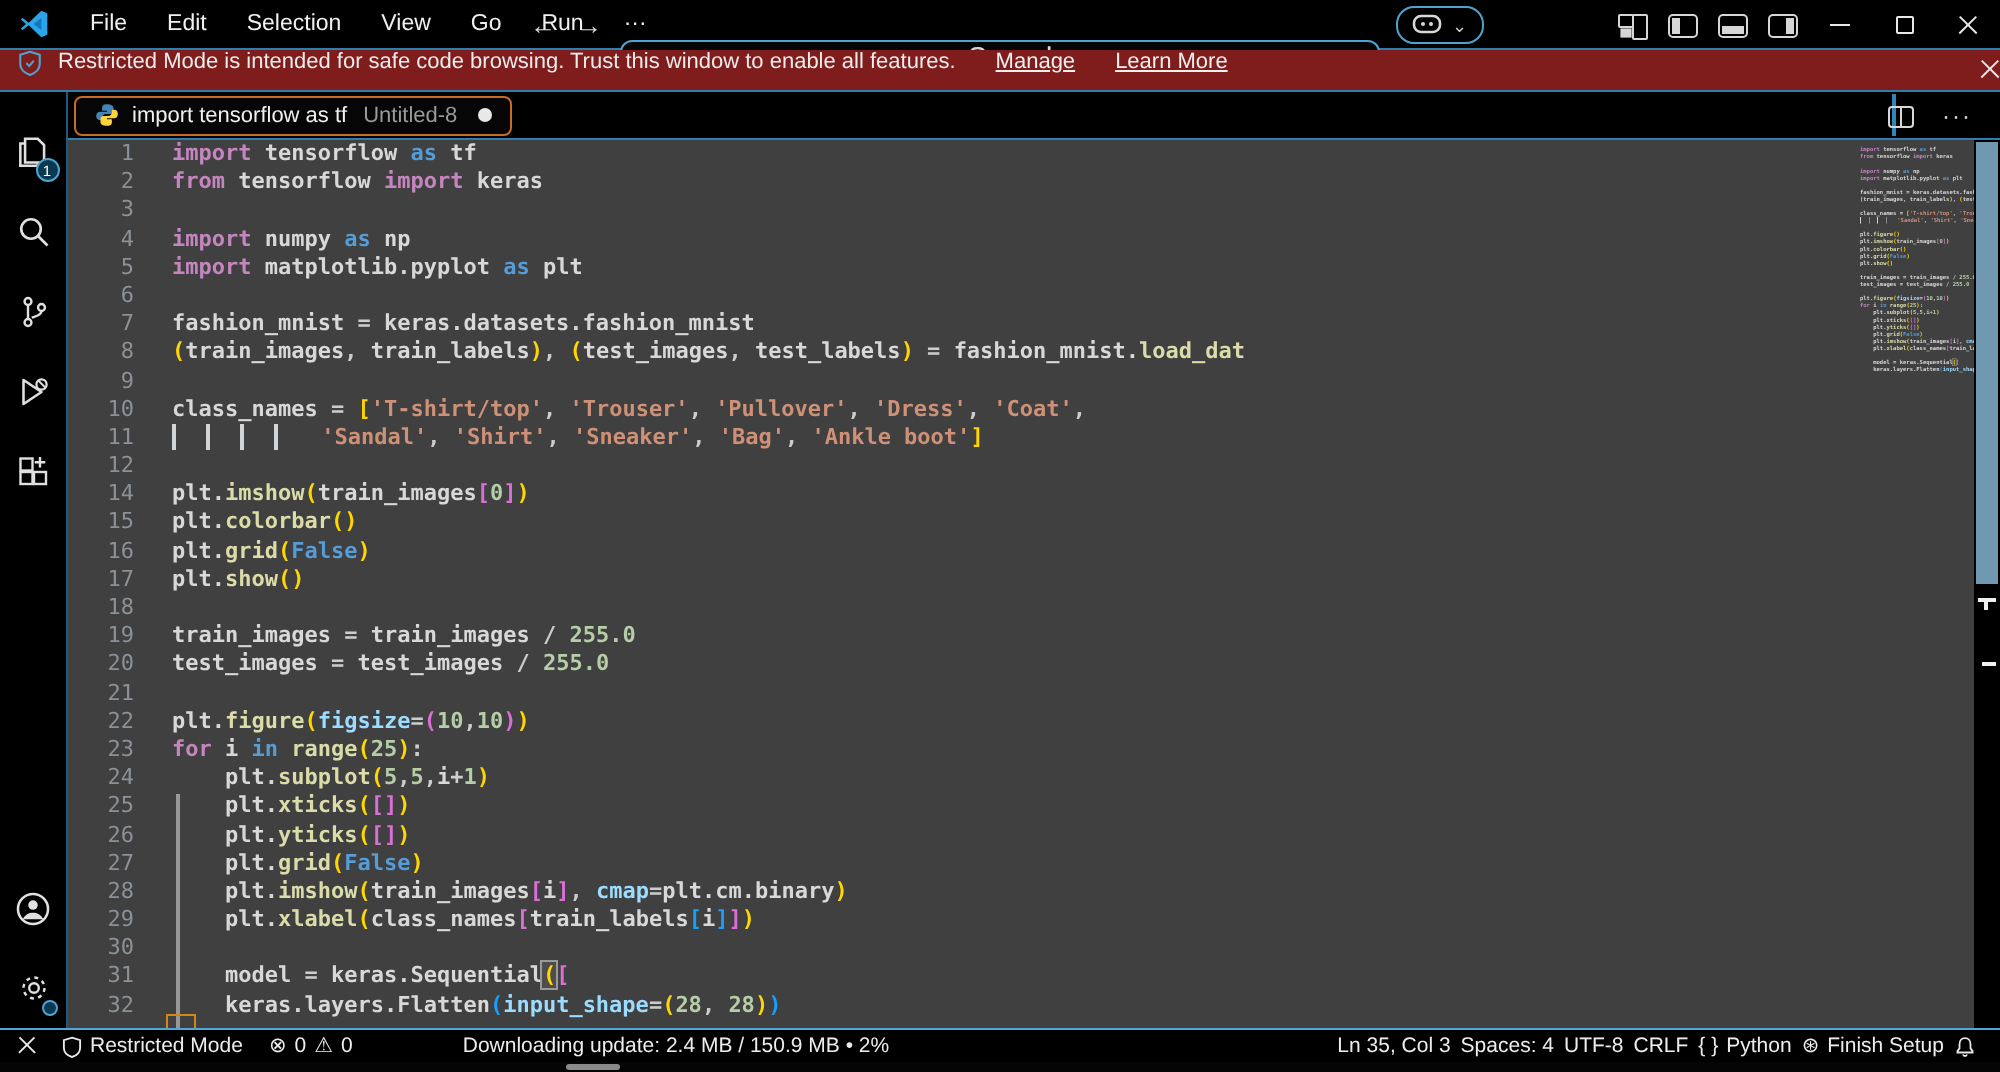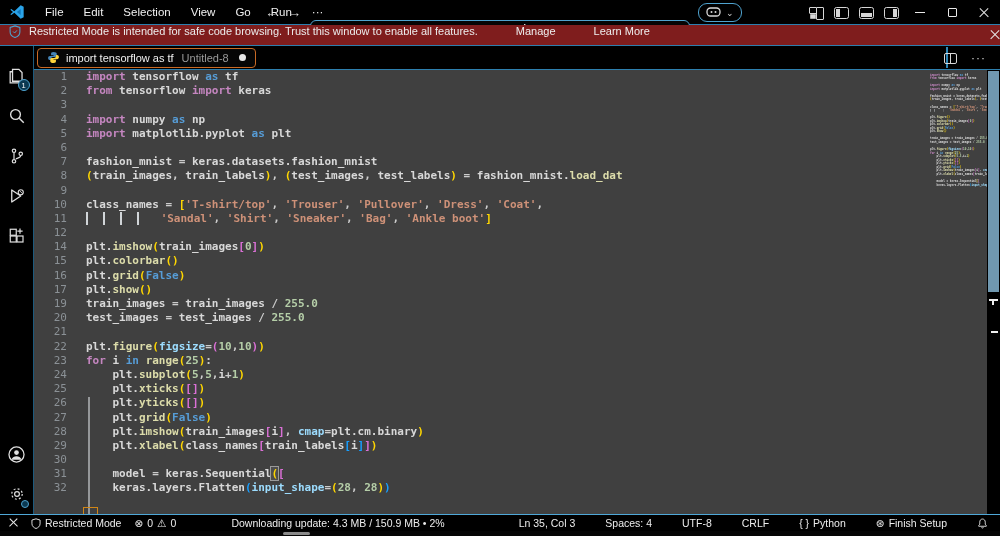--- a/index.html
+++ b/index.html
@@ -39,21 +39,21 @@
   .ico-min { width:10px; height:1.4px; background:#e8e8e8; }
   .ico-max { width:9px; height:9px; border:1.2px solid #e8e8e8; border-radius:1px; }
   .xmark { position:relative; width:10px; height:10px; }
   .xmark::before,.xmark::after { content:""; position:absolute; left:-1px; top:4.3px; width:12px; height:1.3px; background:#e8e8e8; }
   .xmark::before { transform:rotate(45deg);} .xmark::after { transform:rotate(-45deg);}
 
   
   .banner { height:21px; background:#7f1d1d; border-bottom:1px solid #2d7fae;
             display:flex; align-items:flex-start; font-size:11px; color:#ececec; padding-left:9px; position:relative; }
   .banner .shield { margin-right:8px; }
-  .banner a { color:#efefef; margin-left:38px; }
+  .banner a { color:#efefef; text-decoration:underline; margin-left:20px; }
   .banner .bx { position:absolute; right:10px; top:5px; }
 
   
   .main { display:flex; height:468px; }
   .activitybar { width:34px; background:#000; border-right:1px solid #1d5a7d; display:flex; flex-direction:column; align-items:center; padding-top:10px; }
   .ab-item { position:relative; width:34px; height:40px; display:flex; align-items:center; justify-content:center; color:#e0e0e0; }
   .ab-spacer { flex:1; }
   .badge { position:absolute; right:4px; bottom:5px; min-width:12px; height:12px; border-radius:50%;
            background:#0b3952; border:1px solid #4fa3cf; color:#fff; font-size:7.5px;
            display:flex; align-items:center; justify-content:center; }
@@ -93,21 +93,21 @@
   .vscrollbar { position:absolute; right:0; top:0; width:13px; bottom:0; background:#000; }
   .vthumb { position:absolute; left:1px; right:1px; top:1px; height:221px; background:rgba(140,190,220,0.8); }
   .ruler-mark1 { position:absolute; right:2px; top:229px; width:9px; height:2px; background:#efefef; }
   .ruler-mark1::after { content:""; position:absolute; left:3px; top:2px; width:2px; height:4px; background:#efefef; }
   .ruler-mark2 { position:absolute; right:2px; top:261px; width:7px; height:2px; background:#efefef; }
 
   
   .statusbar { height:17px; border-top:1px solid #4fa8d8; background:#000; display:flex; align-items:center;
                font-size:10.5px; color:#ececec; }
   .sb-left { display:flex; align-items:center; gap:13px; padding-left:9px; }
-  .sb-right { margin-left:auto; display:flex; align-items:center; gap:30px; padding-right:12px; }
+  .sb-right { margin-left:auto; display:flex; align-items:center; gap:5px; padding-right:12px; }
   .sb-item { display:flex; align-items:center; gap:4px; }
   .sb-x { position:relative; width:9px; height:9px; }
   .sb-x::before,.sb-x::after { content:""; position:absolute; left:-1px; top:3.8px; width:11px; height:1.4px; background:#e8e8e8; }
   .sb-x::before{transform:rotate(45deg);} .sb-x::after{transform:rotate(-45deg);}
   .glyph { font-family:"DejaVu Sans", sans-serif; font-size:10.5px; }
 
   .bottomstrip { height:5px; background:#050505; position:relative; }
   .bottomstrip .hthumb { position:absolute; left:283px; top:1px; width:27px; height:3px; background:#8a8a8a; border-radius:2px; }
 
   svg { display:block; }
@@ -259,20 +259,21 @@
             <div class="code-row"><span class="ln">7</span><span class="tk-id">fashion_mnist</span><span class="tk-op"> = </span><span class="tk-id">keras.datasets.fashion_mnist</span></div>
             <div class="code-row"><span class="ln">8</span><span class="tk-p1">(</span><span class="tk-id">train_images</span><span class="tk-op">, </span><span class="tk-id">train_labels</span><span class="tk-p1">)</span><span class="tk-op">, </span><span class="tk-p1">(</span><span class="tk-id">test_images</span><span class="tk-op">, </span><span class="tk-id">test_labels</span><span class="tk-p1">)</span><span class="tk-op"> = </span><span class="tk-id">fashion_mnist.</span><span class="tk-fn">load_dat</span></div>
             <div class="code-row"><span class="ln">9</span></div>
             <div class="code-row"><span class="ln">10</span><span class="tk-id">class_names</span><span class="tk-op"> = </span><span class="tk-p1">[</span><span class="tk-str">'T-shirt/top'</span><span class="tk-op">, </span><span class="tk-str">'Trouser'</span><span class="tk-op">, </span><span class="tk-str">'Pullover'</span><span class="tk-op">, </span><span class="tk-str">'Dress'</span><span class="tk-op">, </span><span class="tk-str">'Coat'</span><span class="tk-op">,</span></div>
             <div class="code-row"><span class="ln">11</span><span class="tk-g"></span><span class="tk-g"></span><span class="tk-g"></span><span class="tk-g"></span><span class="tk-op"> </span><span class="tk-str">'Sandal'</span><span class="tk-op">, </span><span class="tk-str">'Shirt'</span><span class="tk-op">, </span><span class="tk-str">'Sneaker'</span><span class="tk-op">, </span><span class="tk-str">'Bag'</span><span class="tk-op">, </span><span class="tk-str">'Ankle boot'</span><span class="tk-p1">]</span></div>
             <div class="code-row"><span class="ln">12</span></div>
             <div class="code-row"><span class="ln">14</span><span class="tk-id">plt.</span><span class="tk-fn">imshow</span><span class="tk-p1">(</span><span class="tk-id">train_images</span><span class="tk-p2">[</span><span class="tk-num">0</span><span class="tk-p2">]</span><span class="tk-p1">)</span></div>
             <div class="code-row"><span class="ln">15</span><span class="tk-id">plt.</span><span class="tk-fn">colorbar</span><span class="tk-p1">()</span></div>
             <div class="code-row"><span class="ln">16</span><span class="tk-id">plt.</span><span class="tk-fn">grid</span><span class="tk-p1">(</span><span class="tk-kwb">False</span><span class="tk-p1">)</span></div>
             <div class="code-row"><span class="ln">17</span><span class="tk-id">plt.</span><span class="tk-fn">show</span><span class="tk-p1">()</span></div>
+            <div class="code-row"><span class="ln">18</span></div>
             <div class="code-row"><span class="ln">19</span><span class="tk-id">train_images</span><span class="tk-op"> = </span><span class="tk-id">train_images</span><span class="tk-op"> / </span><span class="tk-num">255.0</span></div>
             <div class="code-row"><span class="ln">20</span><span class="tk-id">test_images</span><span class="tk-op"> = </span><span class="tk-id">test_images</span><span class="tk-op"> / </span><span class="tk-num">255.0</span></div>
             <div class="code-row"><span class="ln">21</span></div>
             <div class="code-row"><span class="ln">22</span><span class="tk-id">plt.</span><span class="tk-fn">figure</span><span class="tk-p1">(</span><span class="tk-param">figsize</span><span class="tk-op">=</span><span class="tk-p2">(</span><span class="tk-num">10</span><span class="tk-op">,</span><span class="tk-num">10</span><span class="tk-p2">)</span><span class="tk-p1">)</span></div>
             <div class="code-row"><span class="ln">23</span><span class="tk-kw">for</span><span class="tk-id"> i </span><span class="tk-kwb">in</span><span class="tk-id"> </span><span class="tk-fn">range</span><span class="tk-p1">(</span><span class="tk-num">25</span><span class="tk-p1">)</span><span class="tk-op">:</span></div>
             <div class="code-row"><span class="ln">24</span><span class="tk-id">    plt.</span><span class="tk-fn">subplot</span><span class="tk-p1">(</span><span class="tk-num">5</span><span class="tk-op">,</span><span class="tk-num">5</span><span class="tk-op">,</span><span class="tk-id">i</span><span class="tk-op">+</span><span class="tk-num">1</span><span class="tk-p1">)</span></div>
             <div class="code-row"><span class="ln">25</span><span class="tk-id">    plt.</span><span class="tk-fn">xticks</span><span class="tk-p1">(</span><span class="tk-p2">[]</span><span class="tk-p1">)</span></div>
             <div class="code-row"><span class="ln">26</span><span class="tk-id">    plt.</span><span class="tk-fn">yticks</span><span class="tk-p1">(</span><span class="tk-p2">[]</span><span class="tk-p1">)</span></div>
             <div class="code-row"><span class="ln">27</span><span class="tk-id">    plt.</span><span class="tk-fn">grid</span><span class="tk-p1">(</span><span class="tk-kwb">False</span><span class="tk-p1">)</span></div>
             <div class="code-row"><span class="ln">28</span><span class="tk-id">    plt.</span><span class="tk-fn">imshow</span><span class="tk-p1">(</span><span class="tk-id">train_images</span><span class="tk-p2">[</span><span class="tk-id">i</span><span class="tk-p2">]</span><span class="tk-op">, </span><span class="tk-param">cmap</span><span class="tk-op">=</span><span class="tk-id">plt.cm.binary</span><span class="tk-p1">)</span></div>
@@ -342,21 +343,21 @@
       </svg>
       <span>Restricted Mode</span>
     </span>
     <span class="sb-item">
       <span class="glyph">⊗</span>
       <span>0</span>
       <span class="glyph">⚠</span>
       <span>0</span>
     </span>
     <span class="sb-item" style="margin-left:42px">
-      <span>Downloading update: 4.3 MB / 150.9 MB • 2%</span>
+      <span>Downloading update: 2.4 MB / 150.9 MB • 2%</span>
     </span>
   </div>
   <div class="sb-right">
     <span class="sb-item">Ln 35, Col 3</span>
     <span class="sb-item">Spaces: 4</span>
     <span class="sb-item">UTF-8</span>
     <span class="sb-item">CRLF</span>
     <span class="sb-item">
       <span>{ }</span>
       <span>Python</span>

